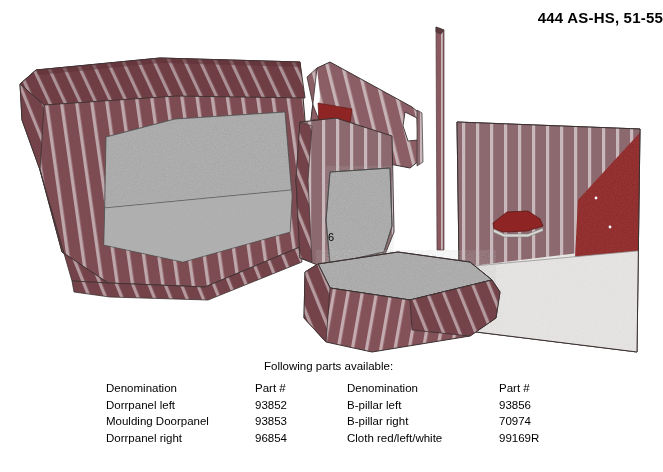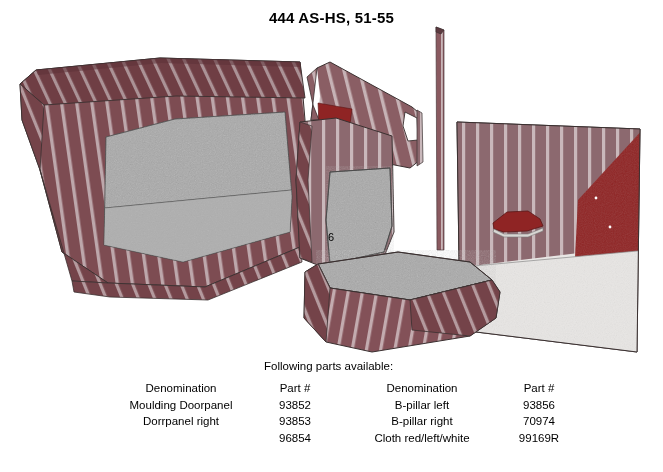--- a/index.html
+++ b/index.html
@@ -7,21 +7,21 @@
   body{
     width:663px;height:472px;position:relative;overflow:hidden;
     font-family:"Liberation Sans","DejaVu Sans",sans-serif;
     color:#000;
   }
   #page{position:absolute;left:0;top:0;width:663px;height:472px;background:#fff;}
 
   
   #title{
     position:absolute;left:0;top:9px;width:663px;
-    text-align:center;
+    text-align:right;
     font-size:15px;font-weight:bold;letter-spacing:.2px;
     color:#000;
   }
 
   
   #illustration{position:absolute;left:0;top:0;width:663px;height:370px;}
   #illustration svg{display:block;}
 
   .partnum-label{
     position:absolute;font-size:11px;color:#000;font-weight:normal;
@@ -31,21 +31,21 @@
 
   
   #parts{
     position:absolute;left:0;top:358px;width:663px;height:114px;
     font-size:11.5px;line-height:16.5px;color:#000;
   }
   #parts-heading{
     position:absolute;left:264px;top:0px;font-size:11.5px;white-space:nowrap;
   }
   .col{position:absolute;top:22px;}
-  .col .row{height:16.5px;white-space:nowrap;text-align:center;}
+  .col .row{height:16.5px;white-space:nowrap;}
   #col-den-left{left:106px;width:150px;}
   #col-num-left{left:255px;width:80px;}
   #col-den-right{left:347px;width:150px;}
   #col-num-right{left:499px;width:80px;}
 </style>
 </head>
 <body>
 
 <div id="page">
 
@@ -213,20 +213,21 @@
 
     <span class="partnum-label" id="label-6">6</span>
   </div>
 
   <div id="parts">
 
     <div id="parts-heading">Following parts available:</div>
 
     <div class="col" id="col-den-left">
       <div class="row">Denomination</div>
+      <div class="row">Dorrpanel left</div>
       <div class="row">Moulding Doorpanel</div>
       <div class="row">Dorrpanel right</div>
     </div>
 
     <div class="col" id="col-num-left">
       <div class="row">Part #</div>
       <div class="row">93852</div>
       <div class="row">93853</div>
       <div class="row">96854</div>
     </div>

